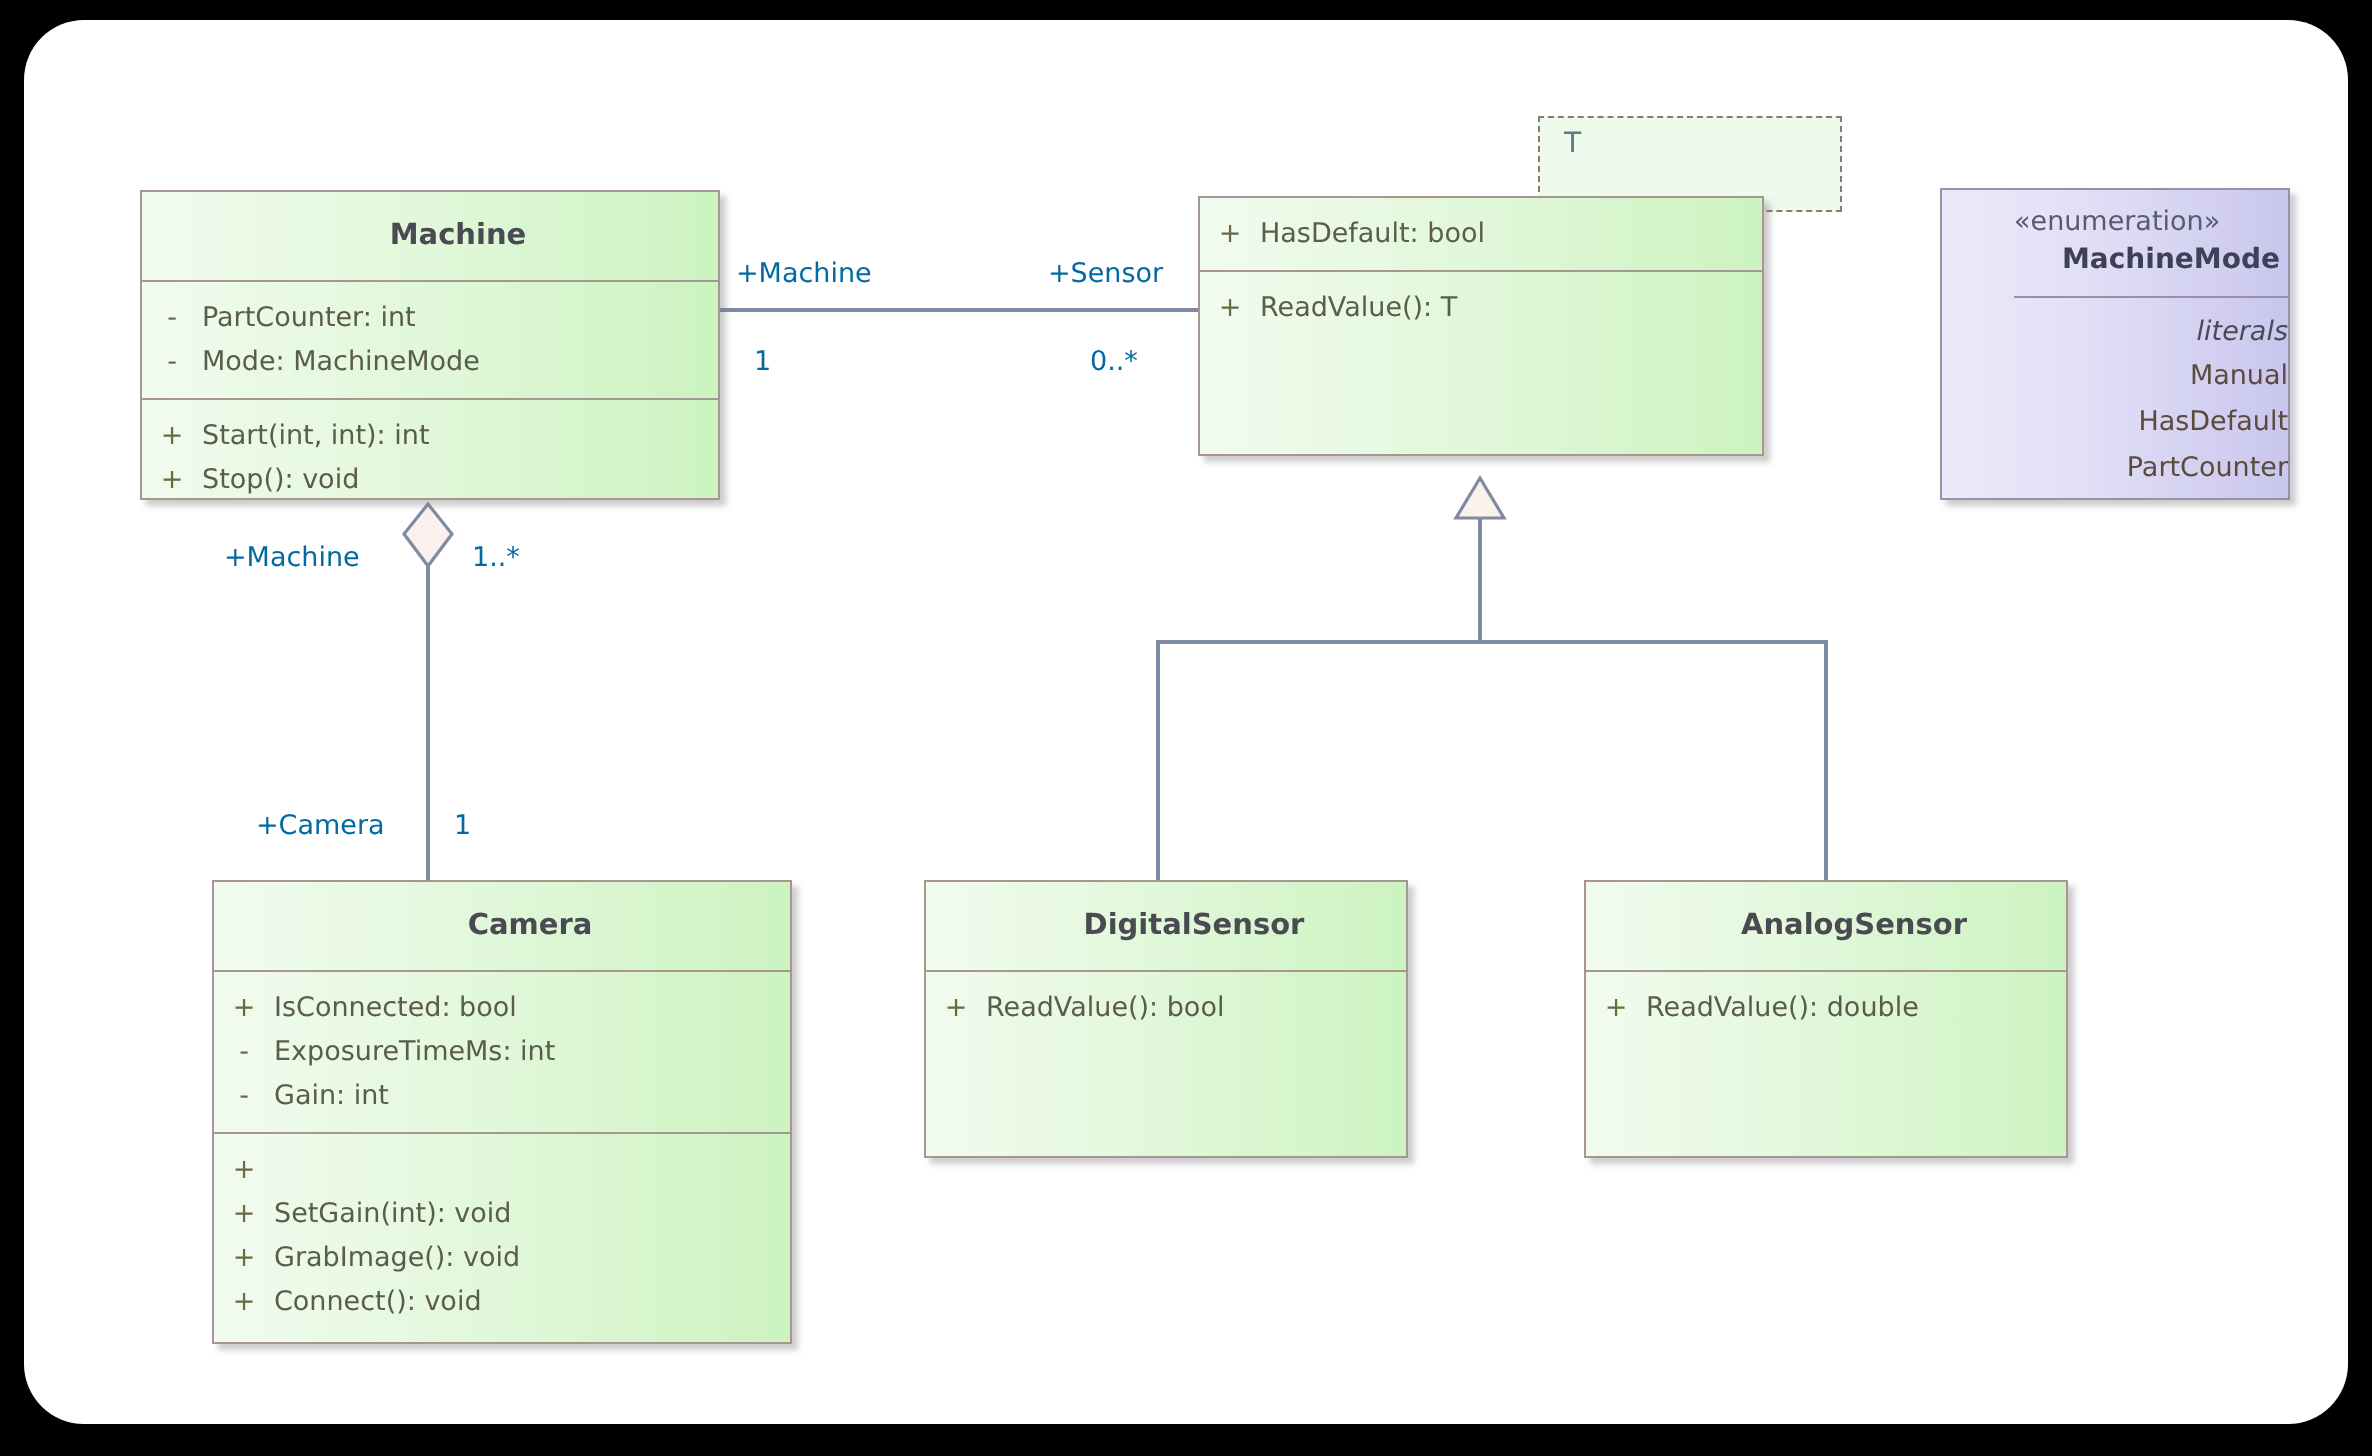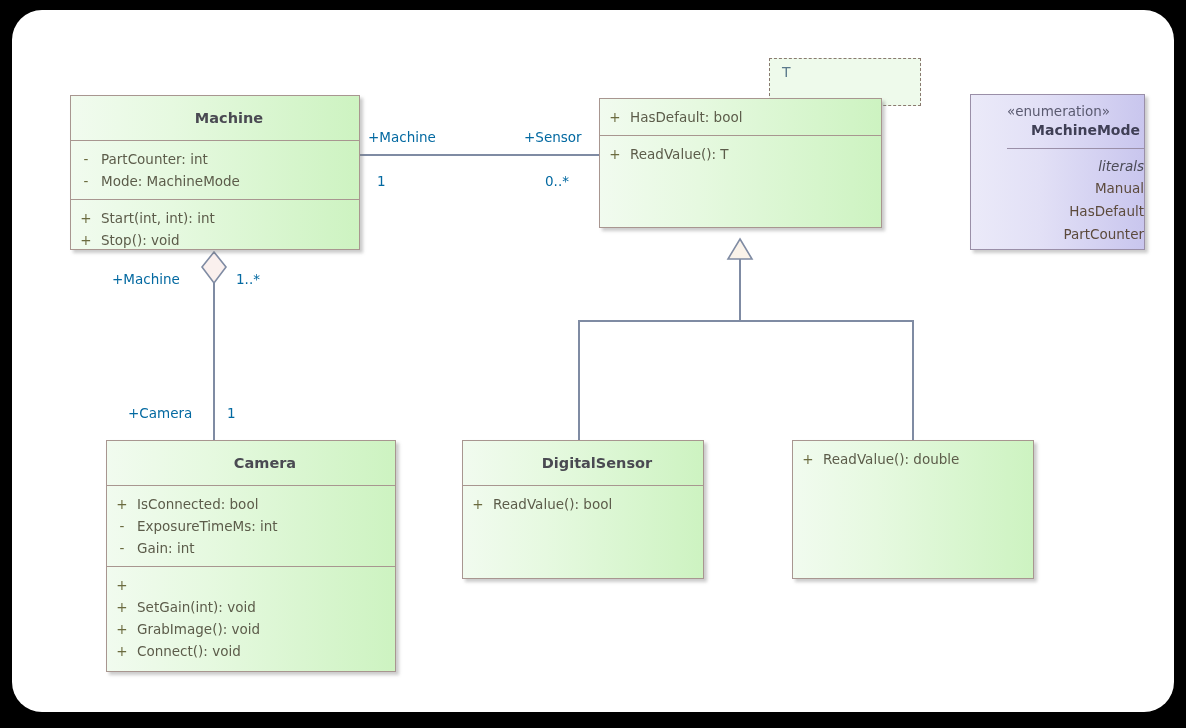--- a/index.html
+++ b/index.html
@@ -264,20 +264,21 @@
     <div class="name" style="height:45px;">DigitalSensor</div>
     <div class="compart last">
       <div class="row">
         <span class="vis">+</span>
         <span class="sig">ReadValue(): bool</span>
       </div>
     </div>
   </div>
 
   <div class="uml" style="left:780px; top:430px; width:242px; height:139px;">
+    <div class="name" style="height:45px;">AnalogSensor</div>
     <div class="compart last">
       <div class="row">
         <span class="vis">+</span>
         <span class="sig">ReadValue(): double</span>
       </div>
     </div>
   </div>
 
 </div>
 

